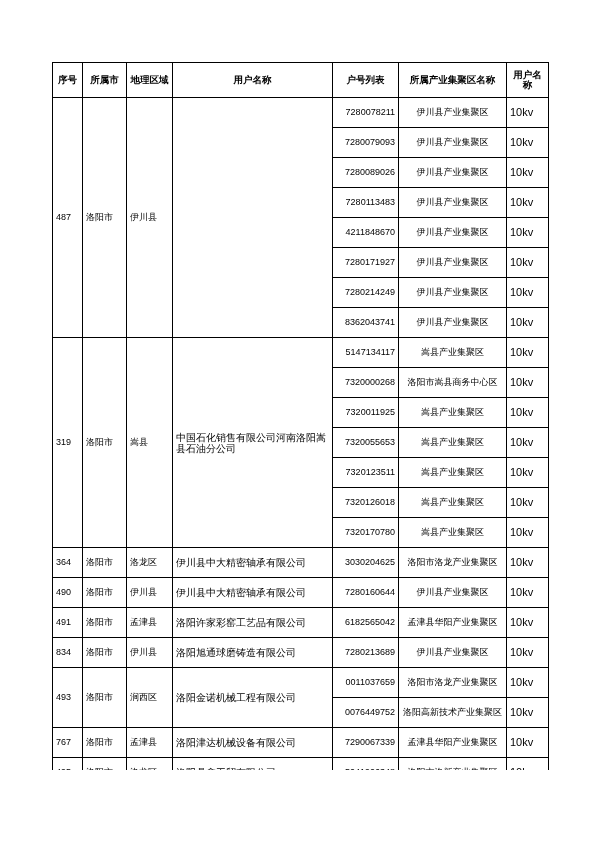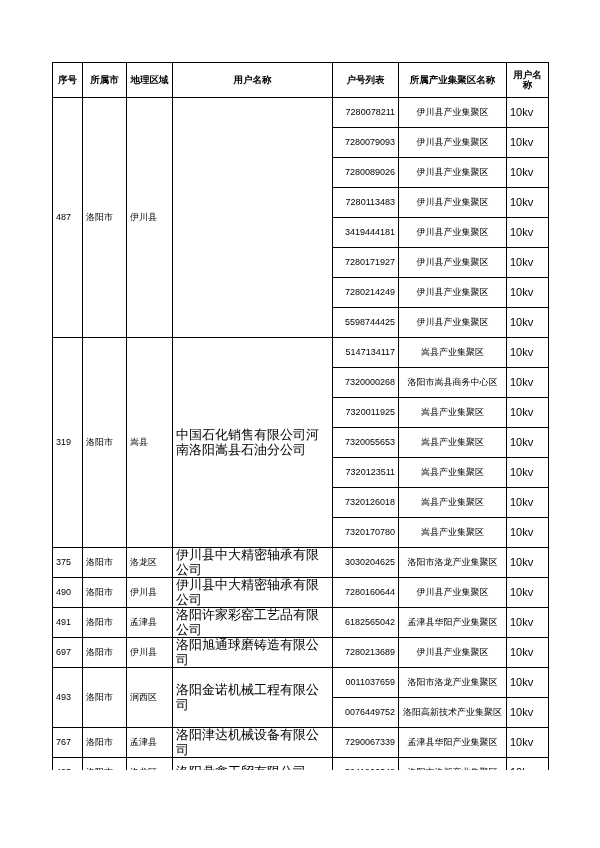--- a/index.html
+++ b/index.html
@@ -40,21 +40,21 @@
     font-weight: bold;
     font-size: 9.5px;
     height: 30px;
     padding: 2px 3px;
   }
   td.c-idx, td.c-city, td.c-region {
     text-align: left;
   }
   td.c-name {
     text-align: left;
-    font-size: 13px;
+    font-size: 10px;
     padding-left: 4px;
   }
   td.c-acct {
     text-align: right;
     padding-left: 6px;
   }
   td.c-zone {
     text-align: center;
     padding-left: 4px;
   }
@@ -126,36 +126,36 @@
           <td class="c-acct">7280089026</td>
           <td class="c-zone">伊川县产业集聚区</td>
           <td class="c-volt">10kv</td>
         </tr>
         <tr>
           <td class="c-acct">7280113483</td>
           <td class="c-zone">伊川县产业集聚区</td>
           <td class="c-volt">10kv</td>
         </tr>
         <tr>
-          <td class="c-acct">3419444181</td>
+          <td class="c-acct">4211848670</td>
           <td class="c-zone">伊川县产业集聚区</td>
           <td class="c-volt">10kv</td>
         </tr>
         <tr>
           <td class="c-acct">7280171927</td>
           <td class="c-zone">伊川县产业集聚区</td>
           <td class="c-volt">10kv</td>
         </tr>
         <tr>
           <td class="c-acct">7280214249</td>
           <td class="c-zone">伊川县产业集聚区</td>
           <td class="c-volt">10kv</td>
         </tr>
         <tr>
-          <td class="c-acct">5598744425</td>
+          <td class="c-acct">8362043741</td>
           <td class="c-zone">伊川县产业集聚区</td>
           <td class="c-volt">10kv</td>
         </tr>
         <tr>
           <td class="c-idx" rowspan="7">319</td>
           <td class="c-city" rowspan="7">洛阳市</td>
           <td class="c-region" rowspan="7">嵩县</td>
           <td class="c-name" rowspan="7">中国石化销售有限公司河南洛阳嵩县石油分公司</td>
           <td class="c-acct">5147134117</td>
           <td class="c-zone">嵩县产业集聚区</td>
@@ -185,21 +185,21 @@
           <td class="c-acct">7320126018</td>
           <td class="c-zone">嵩县产业集聚区</td>
           <td class="c-volt">10kv</td>
         </tr>
         <tr>
           <td class="c-acct">7320170780</td>
           <td class="c-zone">嵩县产业集聚区</td>
           <td class="c-volt">10kv</td>
         </tr>
         <tr>
-          <td class="c-idx" rowspan="1">375</td>
+          <td class="c-idx" rowspan="1">364</td>
           <td class="c-city" rowspan="1">洛阳市</td>
           <td class="c-region" rowspan="1">洛龙区</td>
           <td class="c-name" rowspan="1">伊川县中大精密轴承有限公司</td>
           <td class="c-acct">3030204625</td>
           <td class="c-zone">洛阳市洛龙产业集聚区</td>
           <td class="c-volt">10kv</td>
         </tr>
         <tr>
           <td class="c-idx" rowspan="1">490</td>
           <td class="c-city" rowspan="1">洛阳市</td>
@@ -212,21 +212,21 @@
         <tr>
           <td class="c-idx" rowspan="1">491</td>
           <td class="c-city" rowspan="1">洛阳市</td>
           <td class="c-region" rowspan="1">孟津县</td>
           <td class="c-name" rowspan="1">洛阳许家彩窑工艺品有限公司</td>
           <td class="c-acct">6182565042</td>
           <td class="c-zone">孟津县华阳产业集聚区</td>
           <td class="c-volt">10kv</td>
         </tr>
         <tr>
-          <td class="c-idx" rowspan="1">697</td>
+          <td class="c-idx" rowspan="1">834</td>
           <td class="c-city" rowspan="1">洛阳市</td>
           <td class="c-region" rowspan="1">伊川县</td>
           <td class="c-name" rowspan="1">洛阳旭通球磨铸造有限公司</td>
           <td class="c-acct">7280213689</td>
           <td class="c-zone">伊川县产业集聚区</td>
           <td class="c-volt">10kv</td>
         </tr>
         <tr>
           <td class="c-idx" rowspan="2">493</td>
           <td class="c-city" rowspan="2">洛阳市</td>

